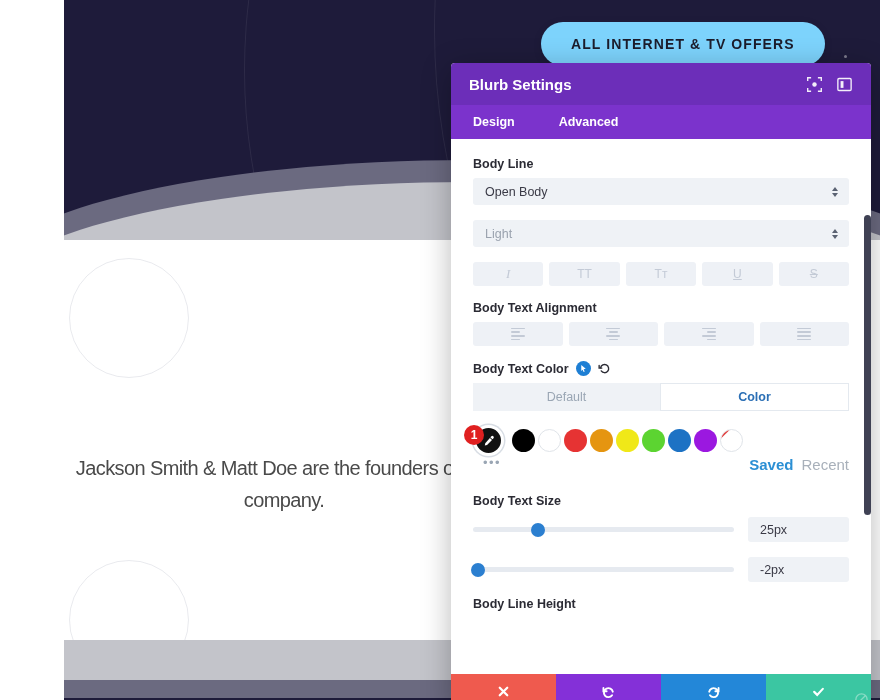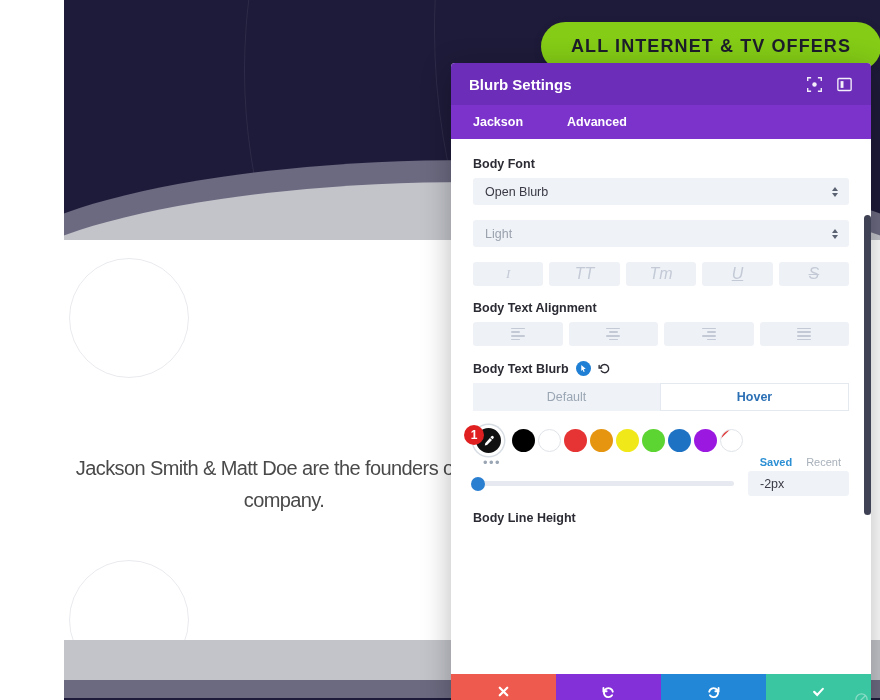--- a/index.html
+++ b/index.html
@@ -36,23 +36,23 @@
     position:absolute; left:-10%; bottom:-40px; width:120%; height:120px;
     background:#6b6a80; border-radius:50% 50% 0 0 / 100% 100% 0 0;
   }
   .hero-curve-light {
     position:absolute; left:-10%; bottom:-62px; width:120%; height:120px;
     background:#c3c4ca; border-radius:50% 50% 0 0 / 100% 100% 0 0;
   }
 
   .offers-pill {
     position:absolute; left:541px; top:22px; z-index:6;
-    background:#84cc16; color:#1c1c2b;
+    background:#7dd3fc; color:#1c1c2b;
     border-radius:26px; padding:14px 30px;
-    font-size:18px; font-weight:bold; letter-spacing:1.1px;
+    font-size:14px; font-weight:bold; letter-spacing:1.1px;
     box-shadow:0 2px 8px rgba(0,0,0,0.12);
     white-space:nowrap;
   }
 
   .body-copy {
     position:absolute; left:0; top:452px; width:440px;
     text-align:center; color:#4a4a4a;
     font-size:20px; line-height:1.62; letter-spacing:-0.6px;
     font-weight:300;
   }
@@ -130,21 +130,21 @@
     display:flex; flex-direction:column; gap:2px;
   }
   .select .arrows i { width:0; height:0; border-left:3.5px solid transparent; border-right:3.5px solid transparent; }
   .select .arrows i.up { border-bottom:4px solid #5a6272; }
   .select .arrows i.dn { border-top:4px solid #5a6272; }
 
   .btn-row { display:flex; gap:6px; }
   .opt-btn {
     flex:1; height:24px; background:#eef1f6; border-radius:3px;
     display:flex; align-items:center; justify-content:center;
-    color:#c3cad6; font-size:16px; cursor:pointer; user-select:none;font-style:italic;
+    color:#c3cad6; font-size:12px; cursor:pointer; user-select:none;
   }
   .opt-btn.ital { font-style:italic; font-family:"Liberation Serif", serif; font-size:13px; }
   .opt-btn.under { text-decoration:underline; }
   .opt-btn.strike { text-decoration:line-through; }
 
   .align-glyph { display:flex; flex-direction:column; gap:2px; width:14px; }
   .align-glyph span { height:1.6px; background:#c3cad6; border-radius:1px; }
   .al-left span:nth-child(1){width:100%} .al-left span:nth-child(2){width:64%}
   .al-left span:nth-child(3){width:100%} .al-left span:nth-child(4){width:64%}
   .al-ctr { align-items:center; }
@@ -187,21 +187,21 @@
   .sw-white { background:#ffffff; border:1px solid #e0e4e9; }
   .sw-none {
     background:#ffffff; border:1px solid #e0e4e9; position:relative; overflow:hidden;
   }
   .sw-none::after {
     content:""; position:absolute; left:50%; top:-4px; width:1.8px; height:32px;
     background:#e04040; transform:rotate(45deg) translateX(-50%); transform-origin:top left;
   }
   .dots3 { position:absolute; left:10px; top:30px; color:#9aa6b4; font-size:13px; letter-spacing:1.5px; }
   .sw-meta {
-    position:absolute; right:8px; top:31px; display:flex; gap:14px; font-size:11px;
+    position:absolute; right:0; top:31px; display:flex; gap:8px; font-size:15px;
   }
   .meta-saved { color:#2b8fd4; font-weight:bold; cursor:pointer; }
   .meta-recent { color:#a8b0ba; cursor:pointer; }
 
   .slider-row { display:flex; align-items:center; gap:14px; margin-top:9px; }
   .slider { flex:1; height:5px; background:#e6eaf0; border-radius:3px; position:relative; cursor:pointer; }
   .thumb {
     position:absolute; top:50%; width:14px; height:14px; border-radius:50%;
     background:#2b7fd0; transform:translate(-50%,-50%); cursor:grab;
   }
@@ -286,30 +286,30 @@
         <span class="hdr-icon">
           <svg viewBox="0 0 20 20" fill="none" stroke="#fff" stroke-width="1.6">
             <rect x="2.2" y="3" width="15.6" height="14" rx="1.4"></rect>
             <rect x="5.4" y="6" width="3.4" height="8" fill="#fff" stroke="none"></rect>
           </svg>
         </span>
       </div>
     </div>
 
     <div class="tabs">
-      <div class="tab">Jackson</div>
+      <div class="tab">Design</div>
       <div class="tab">Advanced</div>
     </div>
 
     <div class="panel-body">
 
       <div class="field">
-        <div class="field-label">Body Font</div>
+        <div class="field-label">Body Line</div>
         <div class="select">
-          <span>Open Blurb</span>
+          <span>Open Body</span>
           <span class="arrows">
               <i class="up"></i>
               <i class="dn"></i>
             </span>
         </div>
       </div>
 
       <div class="field">
         <div class="select placeholder">
           <span>Light</span>
@@ -363,37 +363,37 @@
                 <span></span>
                 <span></span>
                 <span></span>
               </span>
           </div>
         </div>
       </div>
 
       <div class="field">
         <div class="field-label">
-          <span>Body Text Blurb</span>
+          <span>Body Text Color</span>
           <span class="cursor-badge">
             <svg viewBox="0 0 12 12" width="9" height="9">
                 <path d="M3 1.4 L9 6.4 L6.2 7 L7.6 10 L6.2 10.6 L4.9 7.6 L3 9.4 Z" fill="#fff"></path>
               </svg>
           </span>
           <span class="reset-icon">
             <svg viewBox="0 0 16 16" fill="none" stroke="#2b2b34" stroke-width="1.7" stroke-linecap="round">
               <path d="M3.2 7.2A5 5 0 1 1 4 11"></path>
                 <path d="M1.4 4.2v3.3h3.3"></path>
             </svg>
           </span>
         </div>
 
         <div class="seg-tabs">
           <div class="seg inactive">Default</div>
-          <div class="seg active">Hover</div>
+          <div class="seg active">Color</div>
         </div>
 
         <div class="swatch-row">
           <div class="sw-sel">
             <span class="badge-1">1</span>
             <svg viewBox="0 0 16 16" width="12" height="12">
               <path d="M11.2 1.6a2 2 0 0 1 2.8 2.8l-1.4 1.4-2.8-2.8zM9.2 4l2.8 2.8L5.4 13.4l-3 .6.6-3z" fill="#fff"></path>
             </svg>
           </div>
           <div class="sw" style="background:#000000"></div>
@@ -407,20 +407,29 @@
           <div class="sw sw-none"></div>
 
           <div class="dots3">•••</div>
           <div class="sw-meta">
             <span class="meta-saved">Saved</span>
             <span class="meta-recent">Recent</span>
           </div>
         </div>
       </div>
 
+      <div class="field" style="margin-top:38px">
+        <div class="field-label">Body Text Size</div>
+        <div class="slider-row">
+          <div class="slider">
+            <div class="thumb" id="thumb-size" style="left: 25%;"></div>
+          </div>
+          <div class="val-box">25px</div>
+        </div>
+      </div>
 
       <div class="field">
         <div class="slider-row">
           <div class="slider">
             <div class="thumb" id="thumb-ls" style="left: 2%;"></div>
           </div>
           <div class="val-box">-2px</div>
         </div>
       </div>
 

